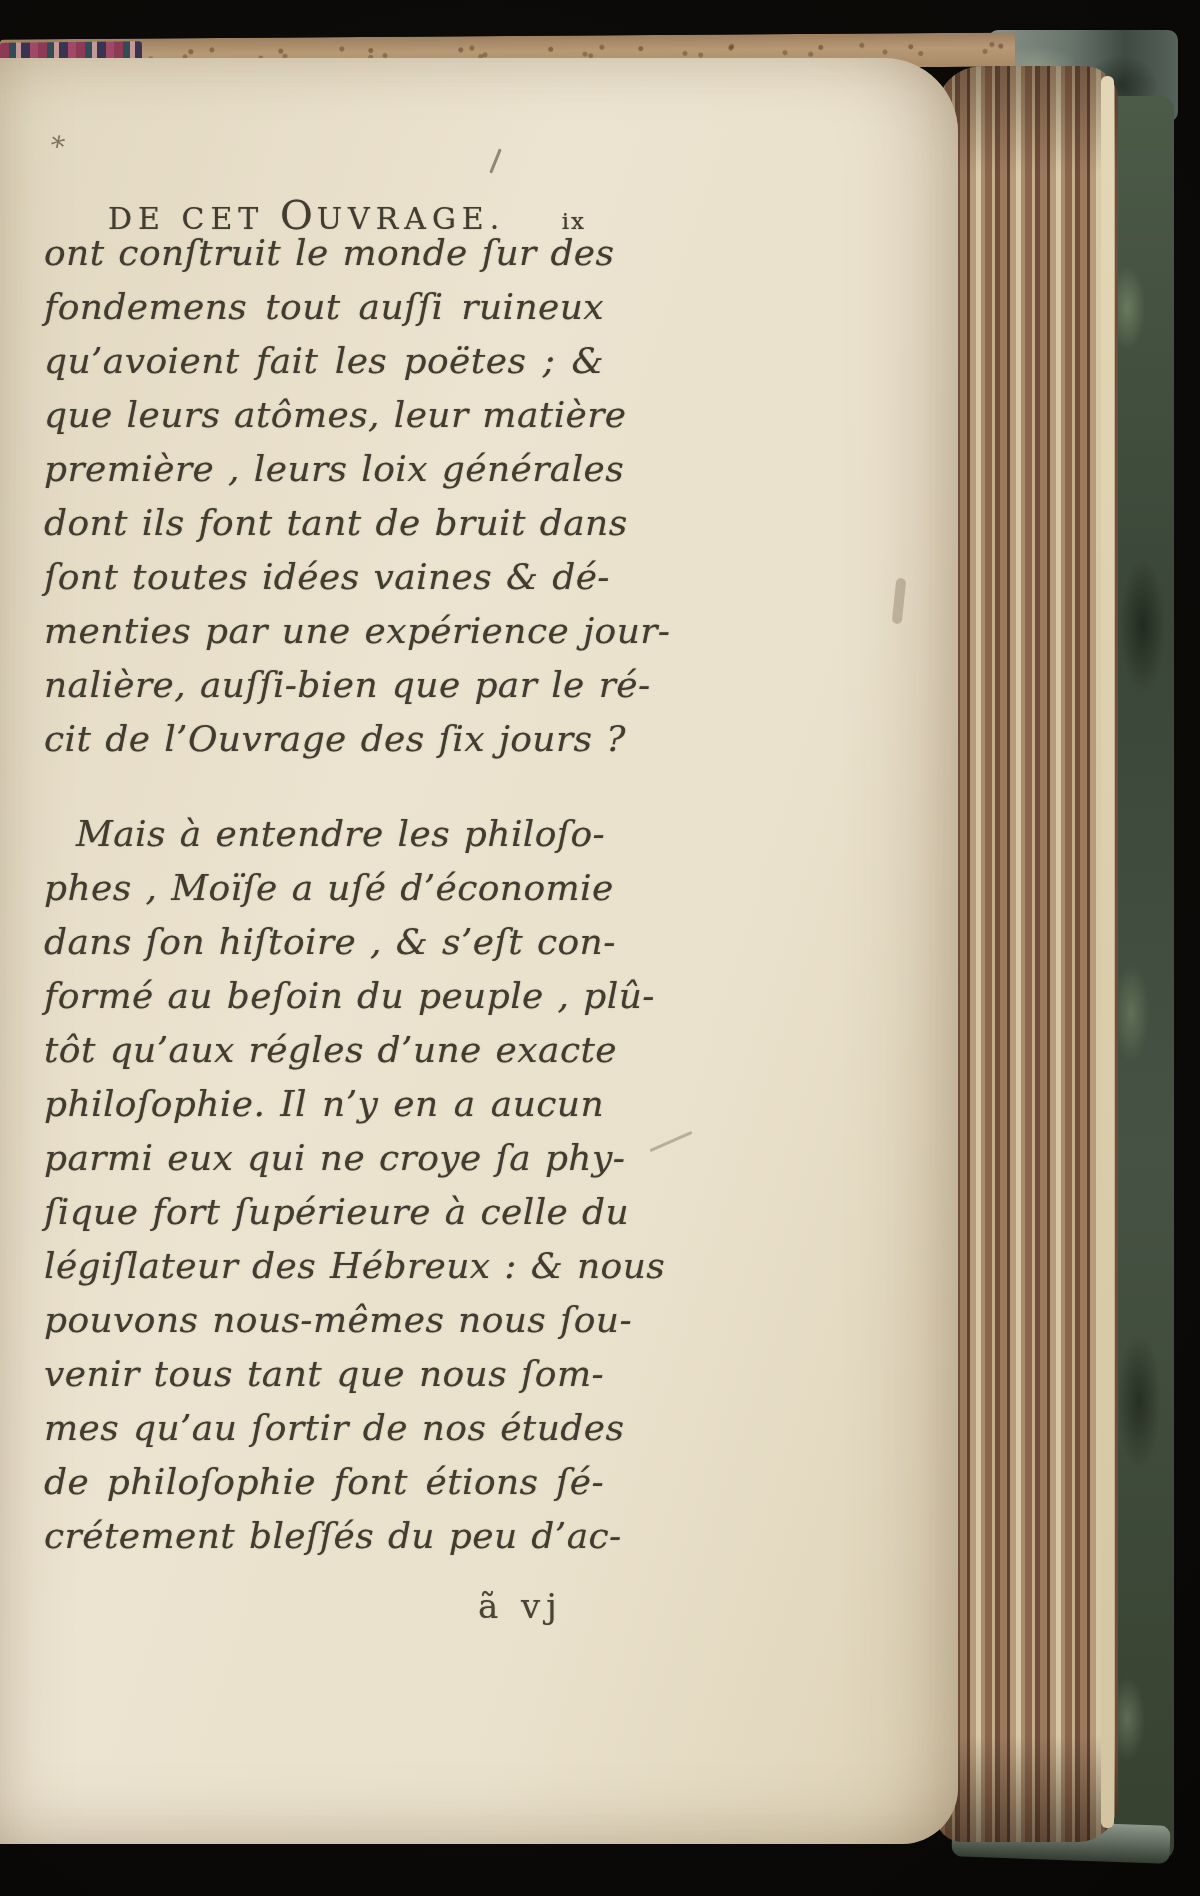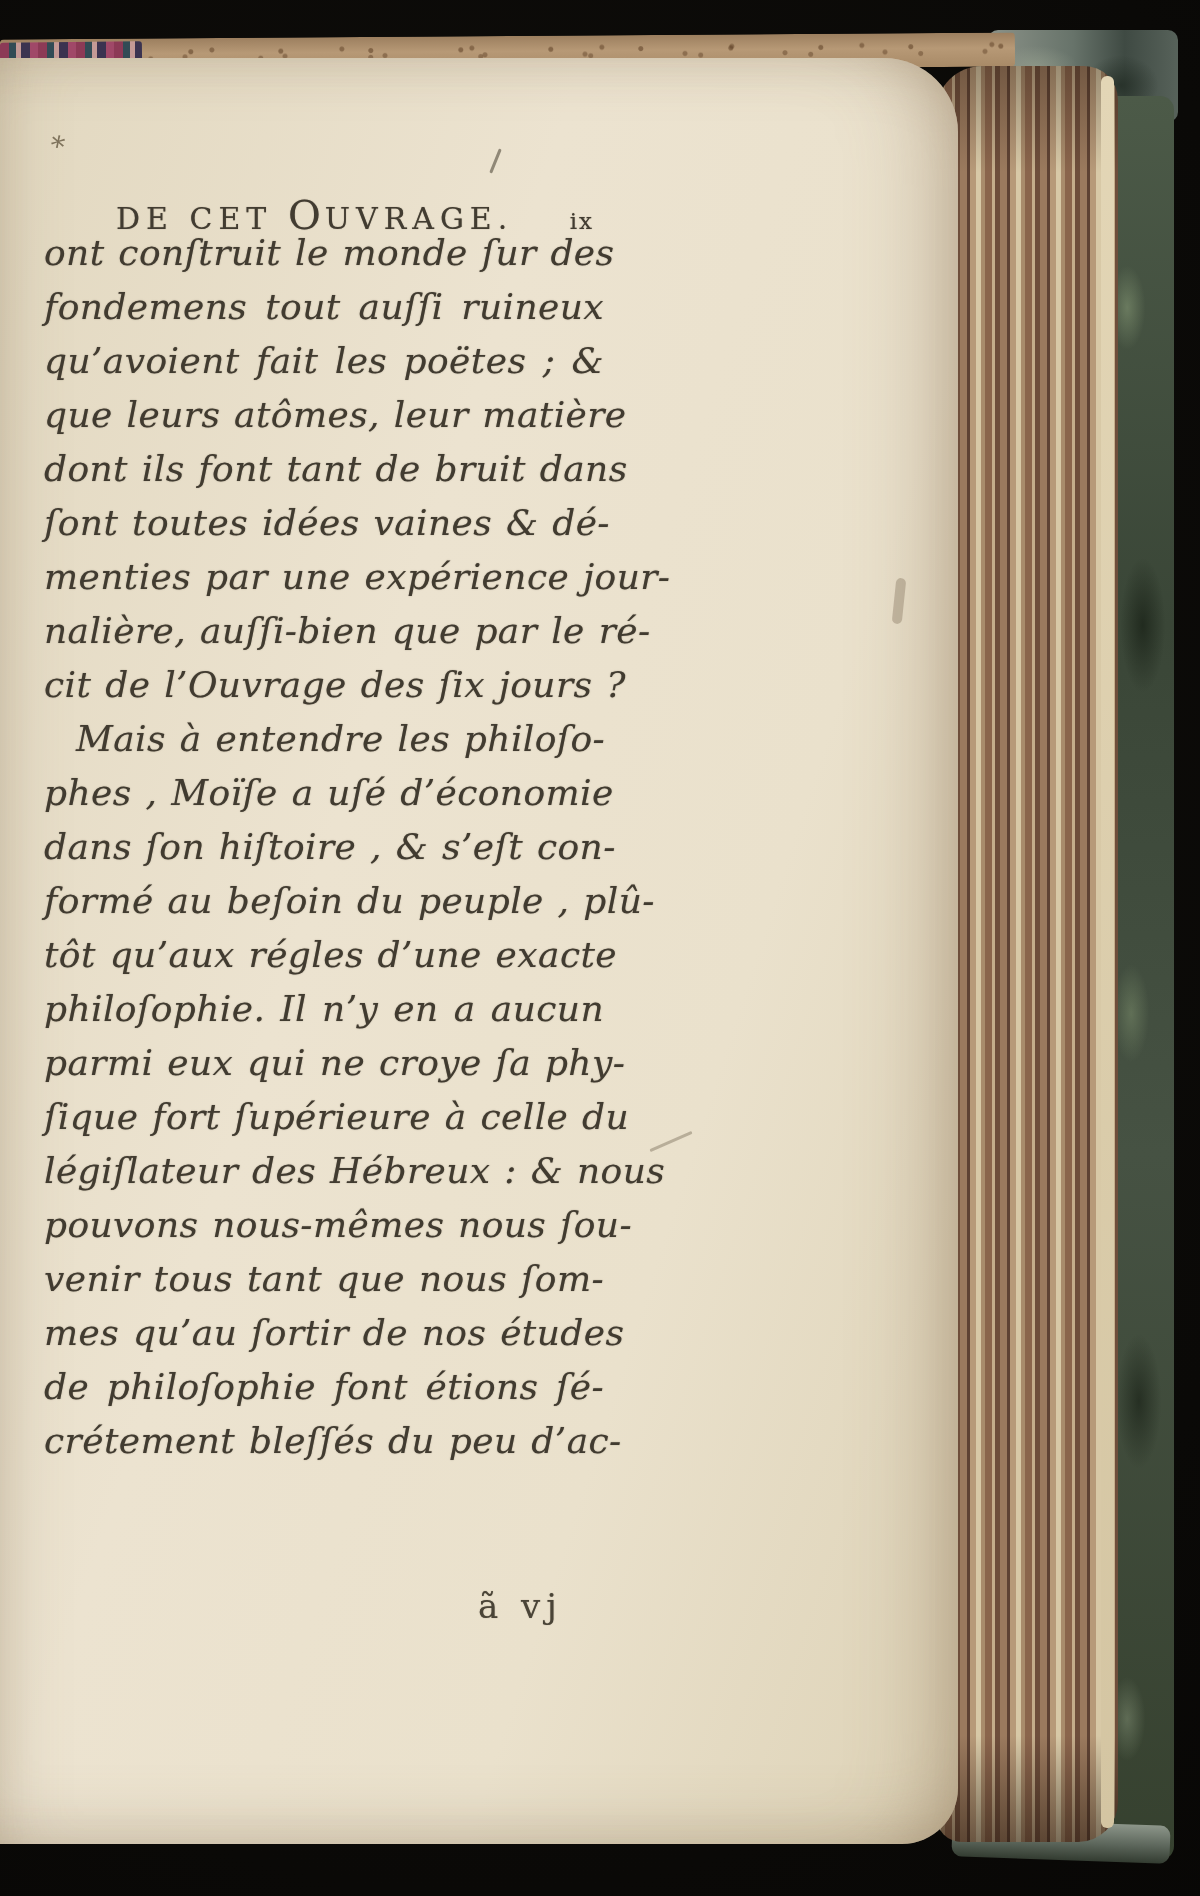--- a/index.html
+++ b/index.html
@@ -55,35 +55,35 @@
   
   .page{position:absolute;left:0;top:58px;width:958px;height:1786px;
     border-radius:0 74px 56px 0;
     background:linear-gradient(108deg,#e2d8c0,#ece3d0 38%,#eae1cc 68%,#ddd2b6);
     box-shadow:inset -70px 0 90px -55px rgba(130,105,75,.45),
                inset 45px 0 70px -45px rgba(125,105,75,.28),
                inset 0 -50px 70px -45px rgba(130,108,78,.3),
                inset 0 40px 60px -40px rgba(135,112,80,.25);}
 
   
-  .header{position:absolute;left:116px;top:134px;width:478px;display:flex;
+  .header{position:absolute;left:108px;top:134px;width:478px;display:flex;
     justify-content:space-between;align-items:baseline;color:#423c31;}
   .running-title{font-size:30px;letter-spacing:6px;white-space:nowrap;
     text-shadow:0 0 1px rgba(62,52,40,.55);}
   .running-title .big-o{font-size:40px;letter-spacing:4px;}
   .folio{font-size:23px;letter-spacing:2px;text-shadow:0 0 1px rgba(62,52,40,.55);}
 
   
   .textblock{position:absolute;left:44px;top:168px;width:560px;color:#413b30;
     font-size:36px;letter-spacing:.4px;word-spacing:2px;
     text-shadow:0 0 1.2px rgba(66,56,42,.5);}
   .line{line-height:54px;height:54px;white-space:nowrap;
     text-align:justify;text-align-last:justify;font-style:italic;}
   .line.para-end{text-align-last:left;}
-  .line.indent{text-indent:32px;}
+  .line.indent{text-indent:32px;margin-top:41px;}
 
   .signature{position:absolute;left:478px;top:1528px;font-size:34px;color:#4a4437;
     letter-spacing:6px;text-shadow:0 0 1px rgba(66,56,42,.5);}
 
   
   .mark-asterisk{position:absolute;left:50px;top:72px;font-size:28px;color:rgba(92,80,58,.75);
     transform:rotate(12deg);}
   .mark-stroke{position:absolute;left:494px;top:90px;width:3px;height:26px;
     background:rgba(70,62,48,.55);transform:rotate(22deg);border-radius:2px;}
   .mark-pencil{position:absolute;left:648px;top:1082px;width:46px;height:3px;
@@ -115,20 +115,21 @@
     <div class="header">
       <span class="running-title"><span>DE CET </span><span class="big-o">O</span><span>UVRAGE.</span></span>
       <span class="folio">ix</span>
     </div>
 
     <div class="textblock">
         <div class="line">ont conſtruit le monde ſur des</div>
         <div class="line">fondemens tout auſſi ruineux</div>
         <div class="line">qu’avoient fait les poëtes ; &amp;</div>
         <div class="line">que leurs atômes, leur matière</div>
+        <div class="line">première , leurs loix générales</div>
         <div class="line">dont ils font tant de bruit dans</div>
         <div class="line">ſont toutes idées vaines &amp; dé-</div>
         <div class="line">menties par une expérience jour-</div>
         <div class="line">nalière, auſſi-bien que par le ré-</div>
         <div class="line para-end">cit de l’Ouvrage des ſix jours ?</div>
         <div class="line indent">Mais à entendre les philoſo-</div>
         <div class="line">phes , Moïſe a uſé d’économie</div>
         <div class="line">dans ſon hiſtoire , &amp; s’eſt con-</div>
         <div class="line">formé au beſoin du peuple , plû-</div>
         <div class="line">tôt qu’aux régles d’une exacte</div>

